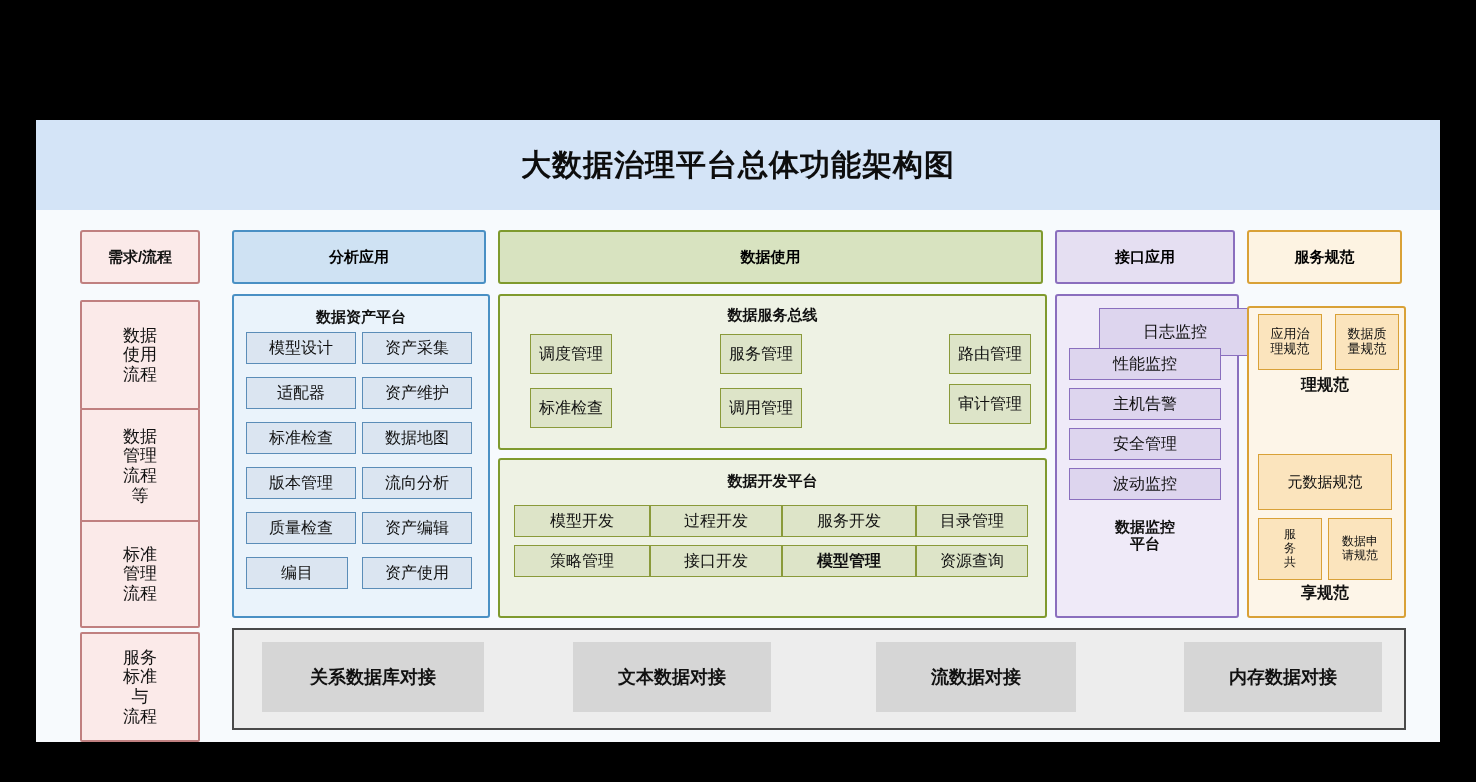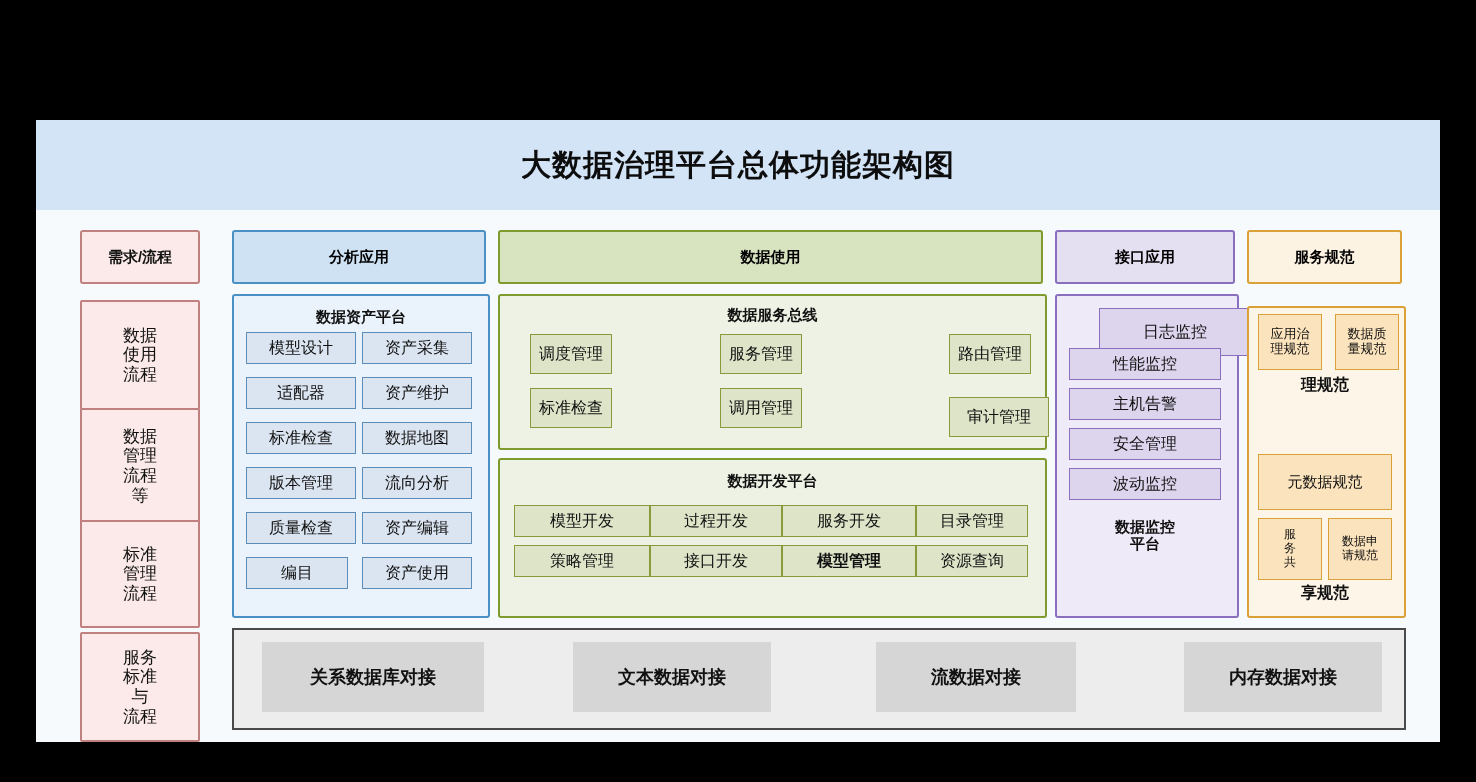--- a/index.html
+++ b/index.html
@@ -110,21 +110,21 @@
   <div class="bx banner green" style="left:462px;top:110px;width:545px;height:54px;">数据使用</div>
 
   <div class="panel green-panel" style="position:absolute;left:462px;top:174px;width:545px;height:152px;">
     <div class="panel-title" style="top:10px;">数据服务总线</div>
   </div>
   <div class="bx chip green-chip" style="left:494px;top:214px;width:82px;height:40px;">调度管理</div>
   <div class="bx chip green-chip" style="left:684px;top:214px;width:82px;height:40px;">服务管理</div>
   <div class="bx chip green-chip" style="left:913px;top:214px;width:82px;height:40px;">路由管理</div>
   <div class="bx chip green-chip" style="left:494px;top:268px;width:82px;height:40px;">标准检查</div>
   <div class="bx chip green-chip" style="left:684px;top:268px;width:82px;height:40px;">调用管理</div>
-  <div class="bx chip green-chip" style="left:913px;top:277px;width:100px;height:40px;">审计管理</div>
+  <div class="bx chip green-chip" style="left:913px;top:264px;width:82px;height:40px;">审计管理</div>
 
   <div class="panel green-panel" style="position:absolute;left:462px;top:338px;width:545px;height:156px;">
     <div class="panel-title" style="top:12px;">数据开发平台</div>
   </div>
   <div class="bx chip green-chip" style="left:478px;top:385px;width:136px;height:32px;">模型开发</div>
   <div class="bx chip green-chip" style="left:614px;top:385px;width:132px;height:32px;">过程开发</div>
   <div class="bx chip green-chip" style="left:746px;top:385px;width:134px;height:32px;">服务开发</div>
   <div class="bx chip green-chip" style="left:880px;top:385px;width:112px;height:32px;">目录管理</div>
   <div class="bx chip green-chip" style="left:478px;top:425px;width:136px;height:32px;">策略管理</div>
   <div class="bx chip green-chip" style="left:614px;top:425px;width:132px;height:32px;">接口开发</div>

